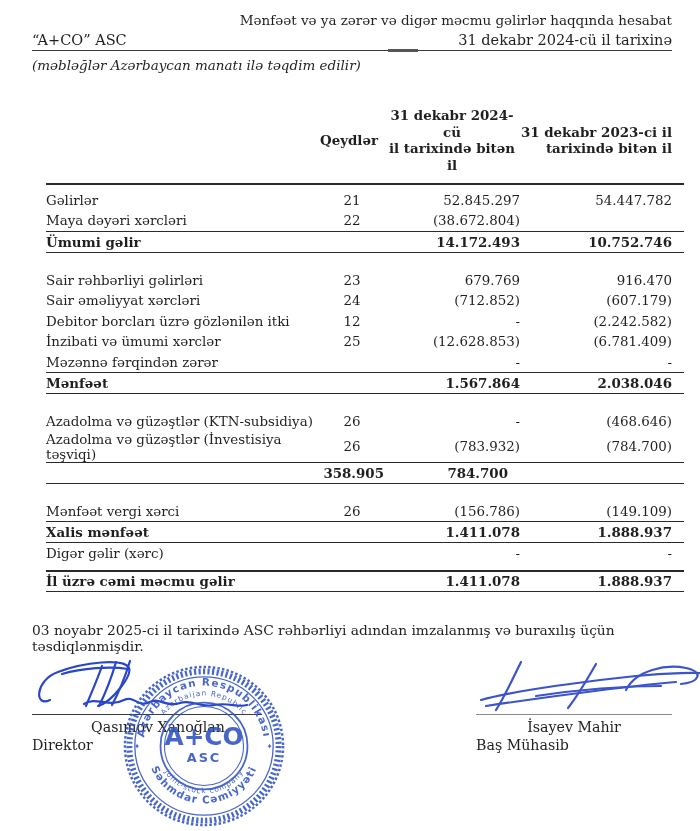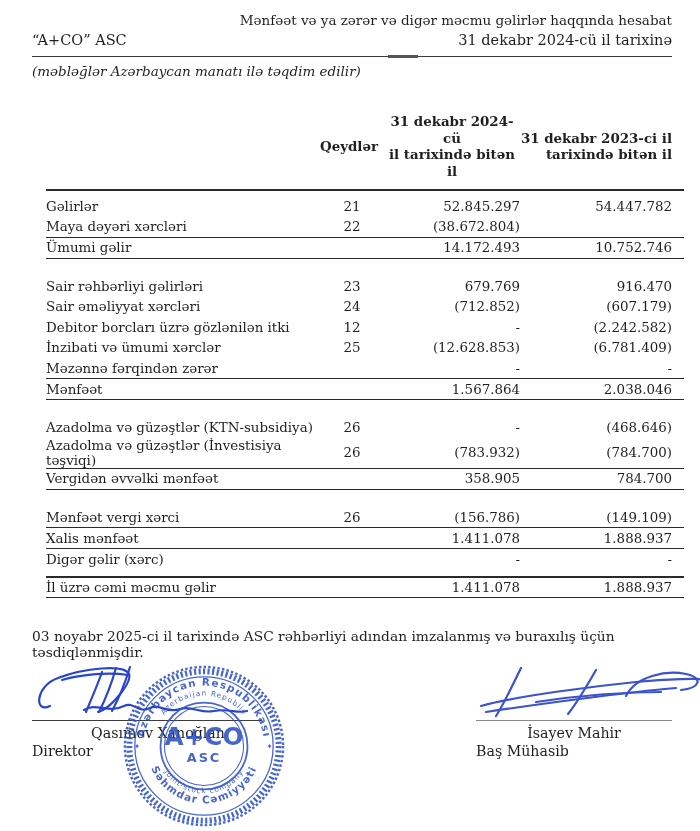--- a/index.html
+++ b/index.html
@@ -24,21 +24,21 @@
     text-align:right;
     font-size:13.5px;
     line-height:1.25;
     padding-right:0;
   }
   .company-row{
     display:flex;
     justify-content:space-between;
     align-items:flex-end;
     border-bottom:1.4px solid #3a3a3a;
-    padding-bottom:8px;
+    padding-bottom:2px;
     margin-top:3px;
     position:relative;
     font-size:14.5px;
   }
   .company-row .dash{
     position:absolute;
     left:356px;bottom:-2px;
     width:30px;height:3px;
     background:#555;
   }
@@ -71,21 +71,21 @@
     grid-template-columns:274px 64px 136px 164px;
     align-items:center;
     min-height:20.5px;
   }
   .trow.first{margin-top:5px;}
   .trow .c-label{text-align:left;}
   .trow .c-note{text-align:center;}
   .trow .c-2024{text-align:right;}
   .trow .c-2023{text-align:right;padding-right:12px;}
   .trow.total{
-    font-weight:normal;
+    font-weight:bold;
     border-top:1.6px solid var(--line);
     border-bottom:1.6px solid var(--line);
     min-height:22px;
   }
   .trow.gap{margin-top:6px;border-top:2.4px solid var(--line);}
   .trow.spacer{min-height:17px;}
 
   
   .approval{
     margin-top:30px;
@@ -197,21 +197,20 @@
       <div class="c-2024">-</div>
       <div class="c-2023">(468.646)</div>
     </div>
         <div class="trow">
       <div class="c-label">Azadolma və güzəştlər (İnvestisiya təşviqi)</div>
       <div class="c-note">26</div>
       <div class="c-2024">(783.932)</div>
       <div class="c-2023">(784.700)</div>
     </div>
         <div class="trow total">
-      <div class="c-label">Vergidən əvvəlki mənfəət</div>
       <div class="c-note"></div>
       <div class="c-2024">358.905</div>
       <div class="c-2023">784.700</div>
     </div>
         <div class="trow spacer"></div>
         <div class="trow">
       <div class="c-label">Mənfəət vergi xərci</div>
       <div class="c-note">26</div>
       <div class="c-2024">(156.786)</div>
       <div class="c-2023">(149.109)</div>

